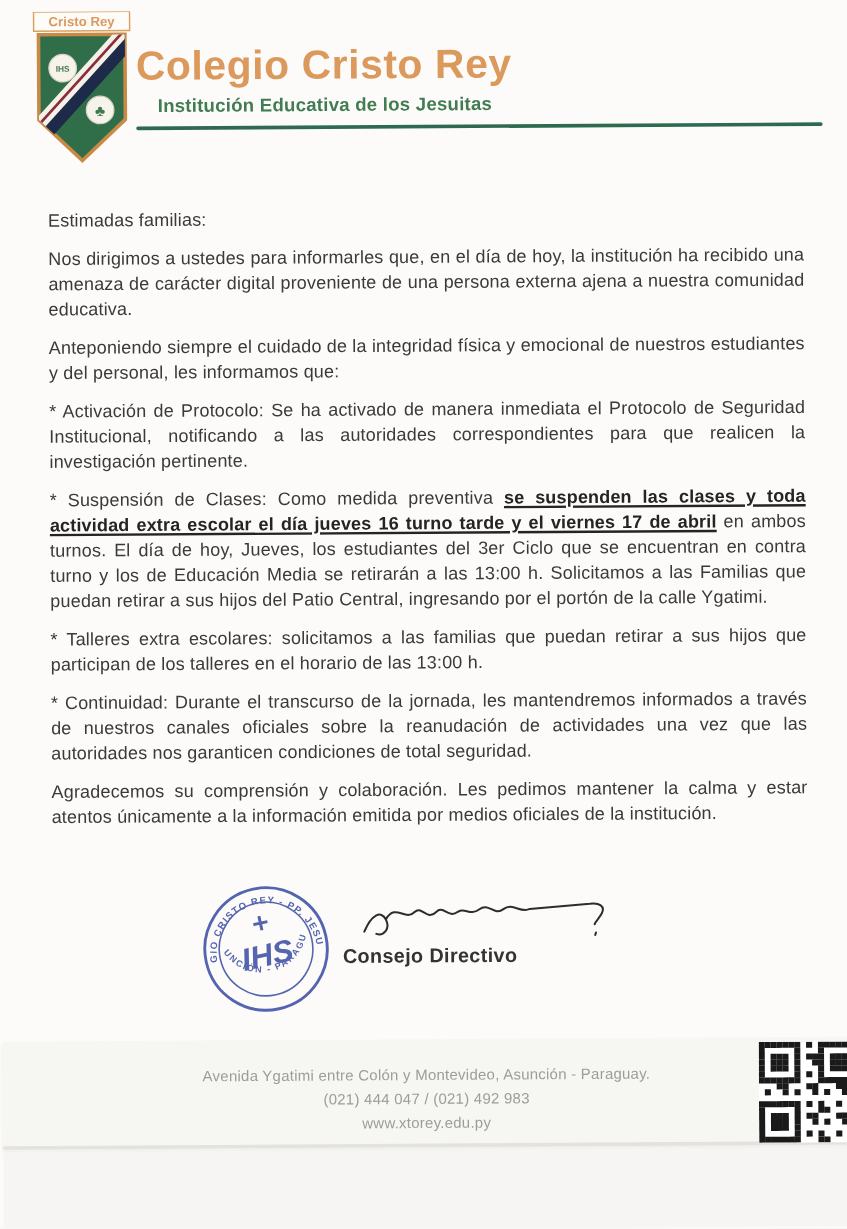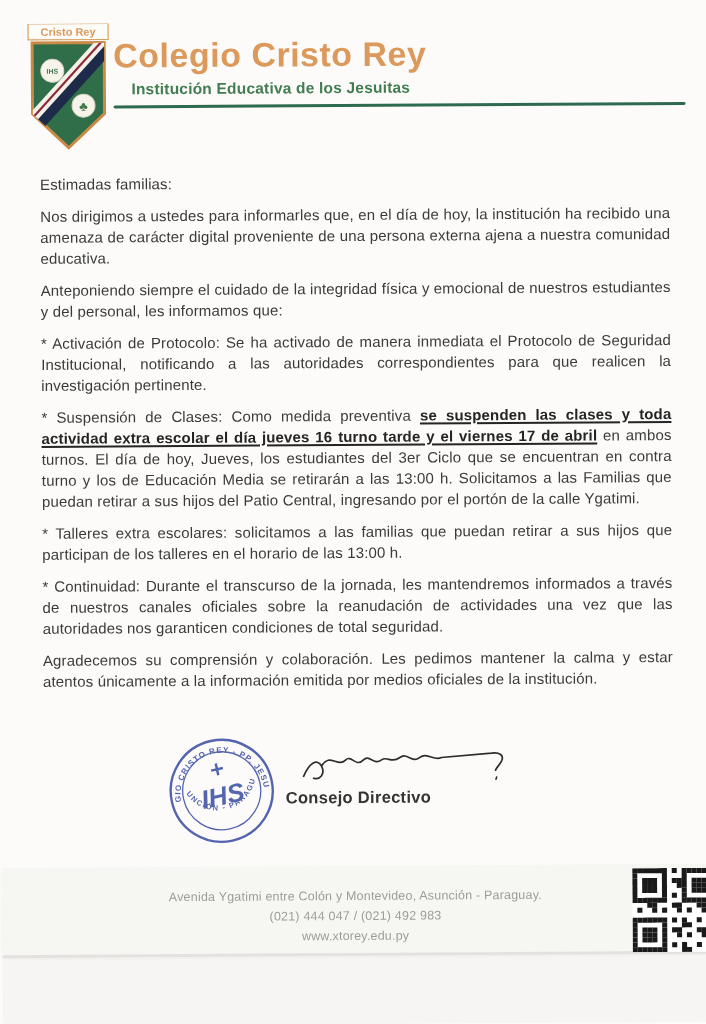--- a/index.html
+++ b/index.html
@@ -18,21 +18,21 @@
   .sheet{
     position:relative;width:706px;height:1024px;margin:0 auto;
     background:#fcfbf9;overflow:hidden;
   }
   .tilt{
     position:absolute;inset:0;
     transform:rotate(-0.35deg);transform-origin:50% 50%;
   }
   
   .letterhead{position:absolute;top:6px;left:28px;right:12px;height:130px;}
-  .crest{position:absolute;left:0;top:16px;width:86px;height:128px;}
+  .crest{position:absolute;left:0;top:2px;width:86px;height:128px;}
   .head-text{position:absolute;left:88px;top:30px;right:4px;}
   .school-name{
     font-size:34px;font-weight:600;letter-spacing:.5px;
     color:var(--title-orange);line-height:1.1;
   }
   .tagline{
     margin-top:6px;padding-left:18px;font-size:15.5px;font-weight:700;
     color:var(--tagline-green);letter-spacing:.2px;
   }
   .rule{margin-top:7px;height:3px;background:var(--rule-green);width:572px;border-radius:2px;}

